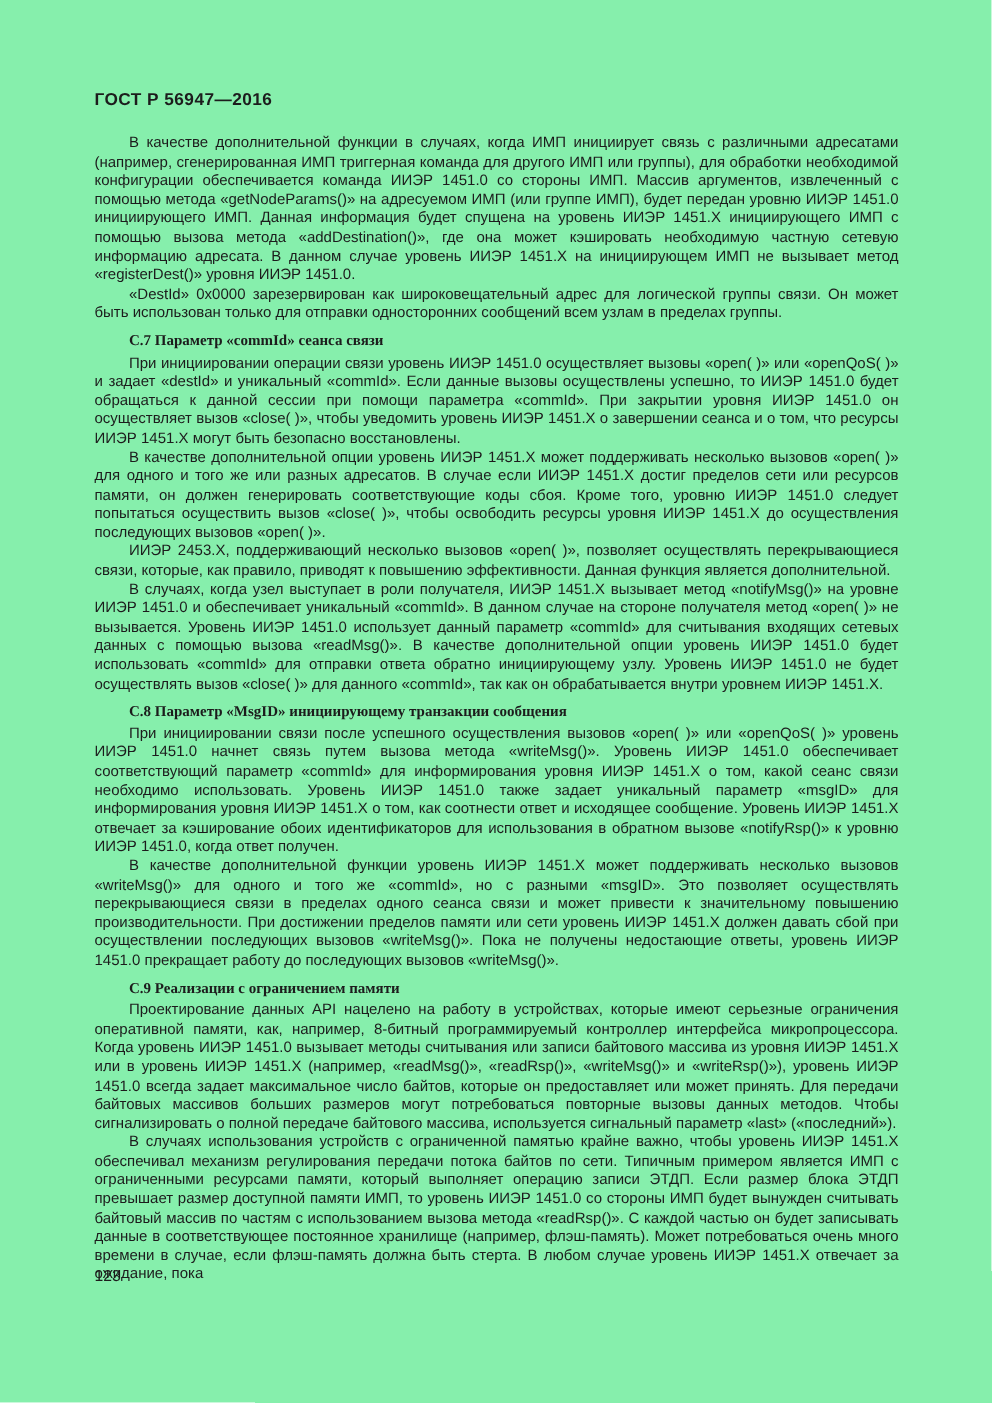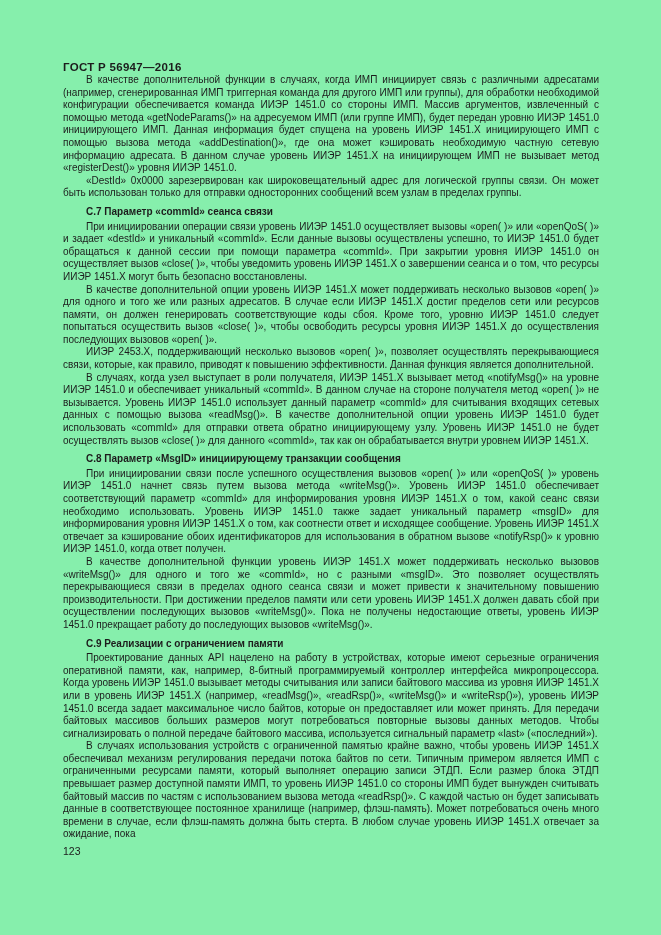--- a/index.html
+++ b/index.html
@@ -20,21 +20,21 @@
     position: absolute;
     top: 61px;
     left: 63px;
     font-size: 11.5px;
     font-weight: 700;
     letter-spacing: 0.3px;
     color: #1c1c1c;
   }
   .textblock {
     position: absolute;
-    top: 74px;
+    top: 90px;
     left: 63px;
     width: 536px;
     font-size: 10px;
     line-height: 12.6px;
     text-align: justify;
     color: #1c1c1c;
     hyphens: auto;
     -webkit-hyphens: auto;
   }
   .para {
@@ -42,20 +42,21 @@
     text-indent: 23px;
   }
   .sec-heading {
     font-size: 10px;
     font-weight: 700;
     line-height: 12.6px;
     margin: 6px 0 2px 0;
     text-indent: 23px;
     text-align: left;
     hyphens: none;
+    font-family: Liberation Serif, serif;
   }
   .page-number {
     position: absolute;
     top: 845px;
     left: 63px;
     font-size: 10.5px;
     color: #1c1c1c;
   }
 </style>
 </head>

